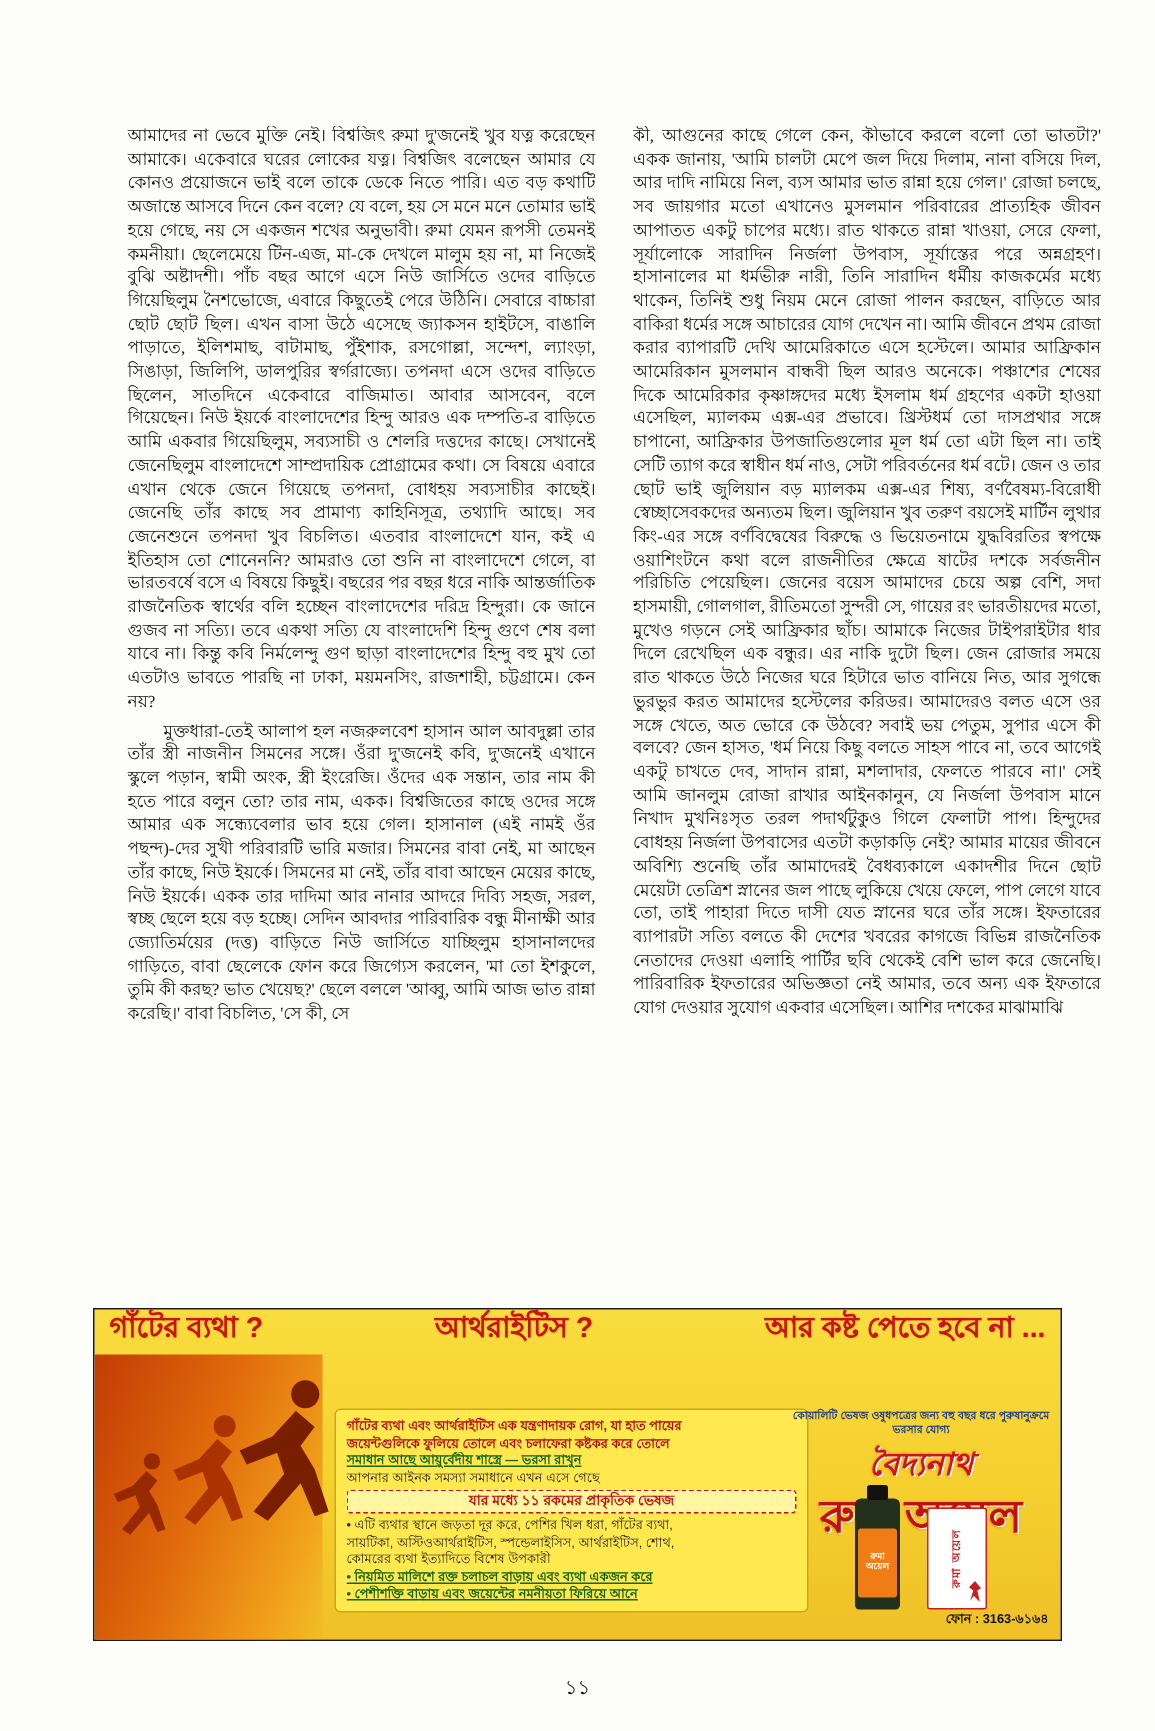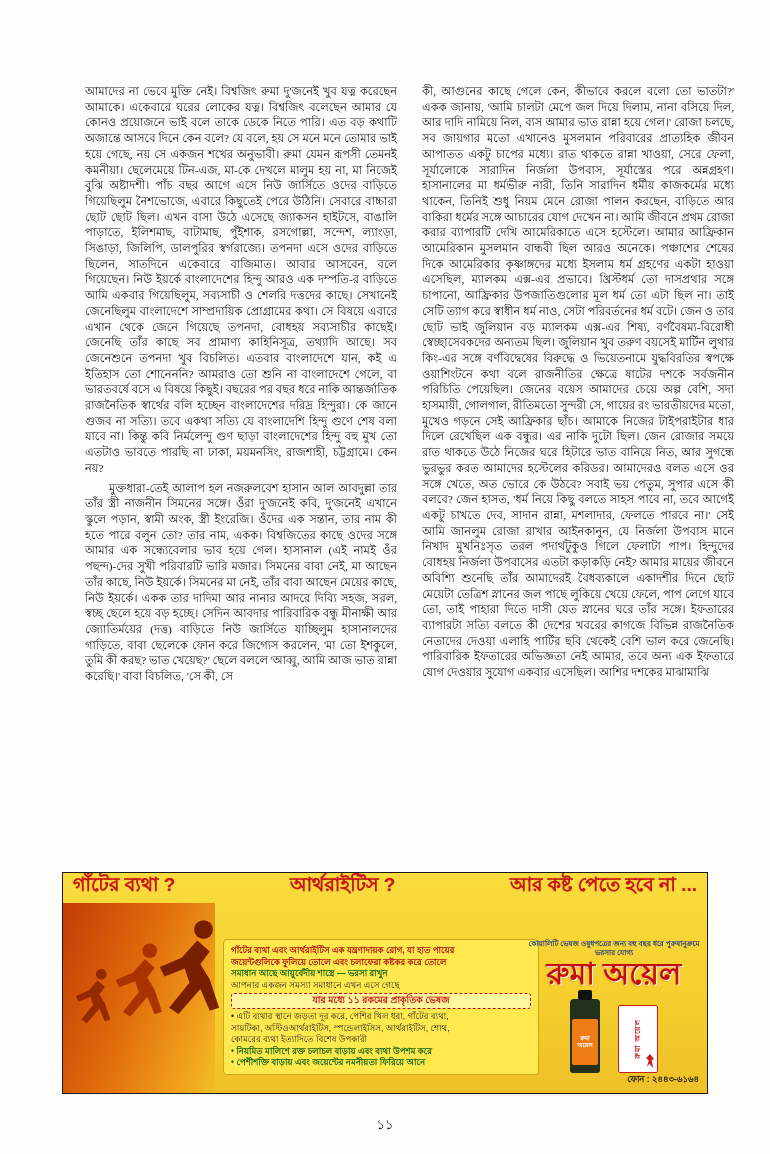--- a/index.html
+++ b/index.html
@@ -51,21 +51,21 @@
   .ad-copy{
     position:absolute;left:160px;top:34px;width:300px;
     background:#ffe94f;
     border:1px solid #c8a81a;
     border-radius:4px;
     padding:5px 7px;
     font-size:8.6px;line-height:11.6px;margin-top:32px;
   }
   .ad-copy .ln{white-space:nowrap;overflow:hidden;}
   .ln-red{color:#b01212;font-weight:bold;}
-  .ln-green{color:#156615;font-weight:bold;}
+  .ln-green{color:#156615;font-weight:bold;text-decoration:underline;}
   .ln-dark{color:#222;}
   .ln-highlight{
     color:#c01010;font-weight:bold;text-align:center;
     background:#fff6a0;border:1px dashed #c01010;border-radius:3px;
     margin:2px 0;padding:1px 0;font-size:9.3px;
   }
   .ad-footer{
     position:absolute;left:162px;bottom:4px;width:300px;
     color:#7a1200;font-weight:bold;font-size:9px;white-space:nowrap;
   }
@@ -158,41 +158,42 @@
       <svg class="runner3" viewBox="0 0 64 64">
           <circle cx="40" cy="8" r="6"></circle>
           <path d="M36 15 L26 26 L12 32 L15 38 L28 33 L31 42 L18 58 L24 62 L38 46 L44 60 L50 58 L44 40 L38 30 L44 22 Z"></path>
         </svg>
     </div>
 
     <div class="ad-copy">
       <div class="ln ln-red">গাঁটের ব্যথা এবং আর্থরাইটিস এক যন্ত্রণাদায়ক রোগ, যা হাত পায়ের</div>
       <div class="ln ln-red">জয়েন্টগুলিকে ফুলিয়ে তোলে এবং চলাফেরা কষ্টকর করে তোলে</div>
       <div class="ln ln-green">সমাধান আছে আয়ুর্বেদীয় শাস্ত্রে — ভরসা রাখুন</div>
-      <div class="ln ln-dark">আপনার একজন সমস্যা সমাধানে এখন এসে গেছে</div>
+      <div class="ln ln-dark">আপনার আইনক সমস্যা সমাধানে এখন এসে গেছে</div>
       <div class="ln ln-highlight">যার মধ্যে ১১ রকমের প্রাকৃতিক ভেষজ</div>
       <div class="ln ln-dark">• এটি ব্যথার স্থানে জড়তা দূর করে, পেশির খিল ধরা, গাঁটের ব্যথা,</div>
       <div class="ln ln-dark">সায়টিকা, অস্টিওআর্থরাইটিস, স্পন্ডেলাইসিস, আর্থরাইটিস, শোথ,</div>
       <div class="ln ln-dark">কোমরের ব্যথা ইত্যাদিতে বিশেষ উপকারী</div>
-      <div class="ln ln-green">• নিয়মিত মালিশে রক্ত চলাচল বাড়ায় এবং ব্যথা উপশম করে</div>
+      <div class="ln ln-green">• নিয়মিত মালিশে রক্ত চলাচল বাড়ায় এবং ব্যথা একজন করে</div>
       <div class="ln ln-green">• পেশীশক্তি বাড়ায় এবং জয়েন্টের নমনীয়তা ফিরিয়ে আনে</div>
     </div>
 
 
     <div class="ad-right">
       <div class="ad-tagline">কোয়ালিটি ভেষজ ওষুধপত্রের জন্য বহু বছর ধরে পুরুষানুক্রমে ভরসার যোগ্য</div>
+      <div class="ad-brand">বৈদ্যনাথ</div>
       <div class="ad-product">রুমা অয়েল</div>
       <div class="ad-products-row">
         <div class="bottle">
           <div class="label">রুমা অয়েল</div>
         </div>
         <div class="carton">
           <span class="vtext">রুমা অয়েল</span>
         </div>
       </div>
-      <div class="ad-phone">ফোন : ২৪৪৩-৬১৬৪</div>
+      <div class="ad-phone">ফোন : 3163-৬১৬৪</div>
     </div>
 
   </div>
 
   <div class="page-number">১১</div>
 
 </div>
 
 </body></html>

